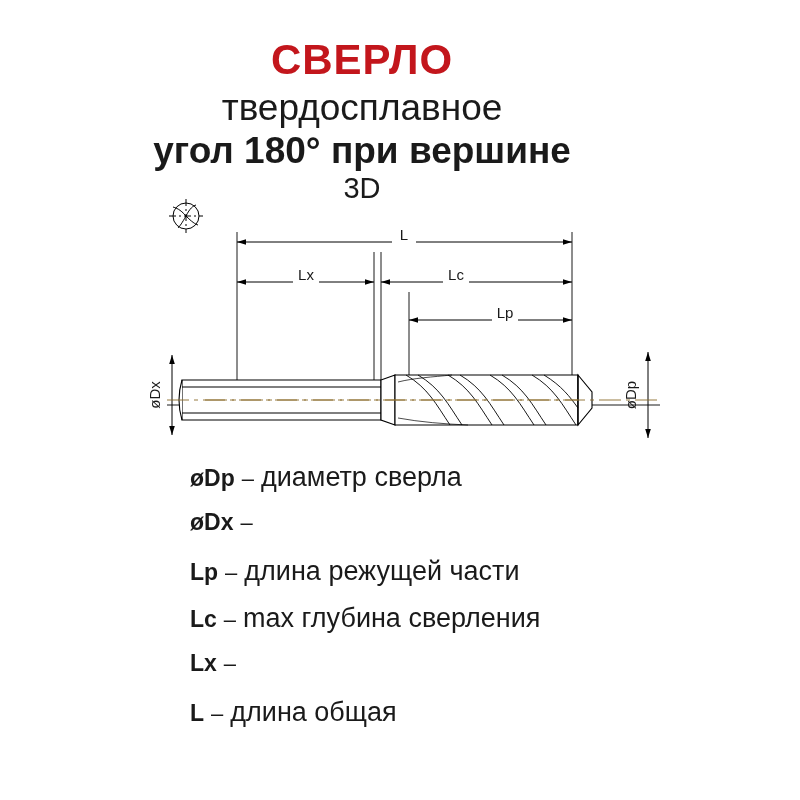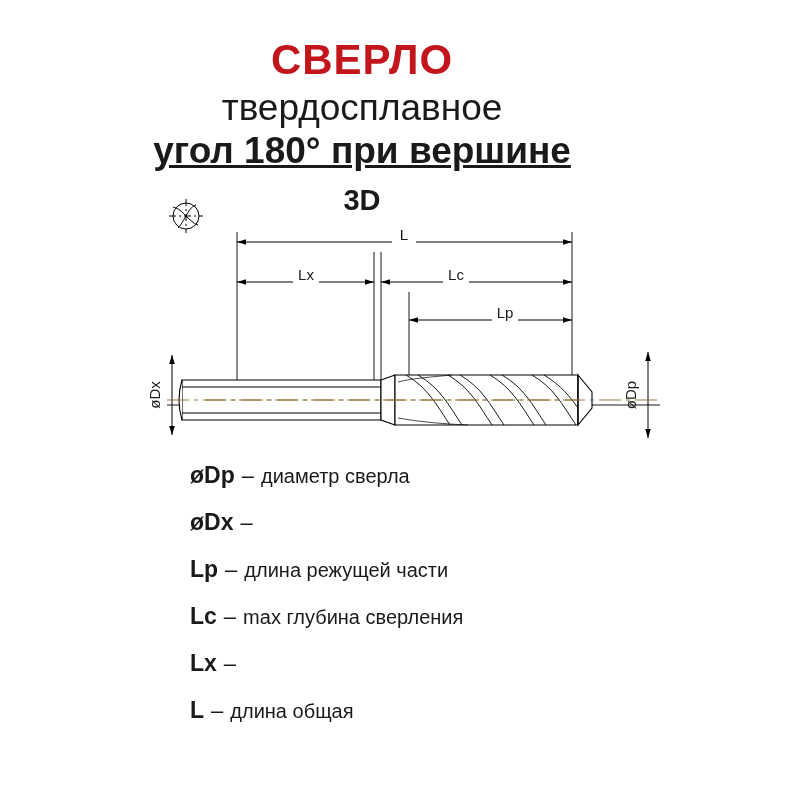--- a/index.html
+++ b/index.html
@@ -36,28 +36,27 @@
     font-weight: normal;
     color: #1a1a1a;
     line-height: 1.18;
     margin-top: 4px;
   }
   .title-sub2 {
     font-size: 37px;
     font-weight: bold;
     color: #1a1a1a;
     line-height: 1.12;
-    text-decoration: underline;
   }
   .title-sub3 {
     font-size: 29px;
-    font-weight: bold;
+    font-weight: normal;
     color: #1a1a1a;
     line-height: 1.1;
-    margin-top: 14px;
+    margin-top: 2px;
   }
 
   
   .drawing {
     position: absolute;
     top: 192px;
     left: 0;
     width: 800px;
     height: 270px;
   }
@@ -80,21 +79,21 @@
     font-weight: bold;
     color: #1a1a1a;
     white-space: nowrap;
   }
   .legend-dash {
     font-size: 22px;
     color: #1a1a1a;
     margin: 0 7px;
   }
   .legend-text {
-    font-size: 20px;
+    font-size: 27px;
     color: #1a1a1a;
     white-space: nowrap;
   }
 </style>
 </head>
 <body>
 
 <div class="title-block">
   <div class="title-main">СВЕРЛО</div>
   <div class="title-sub1">твердосплавное</div>

